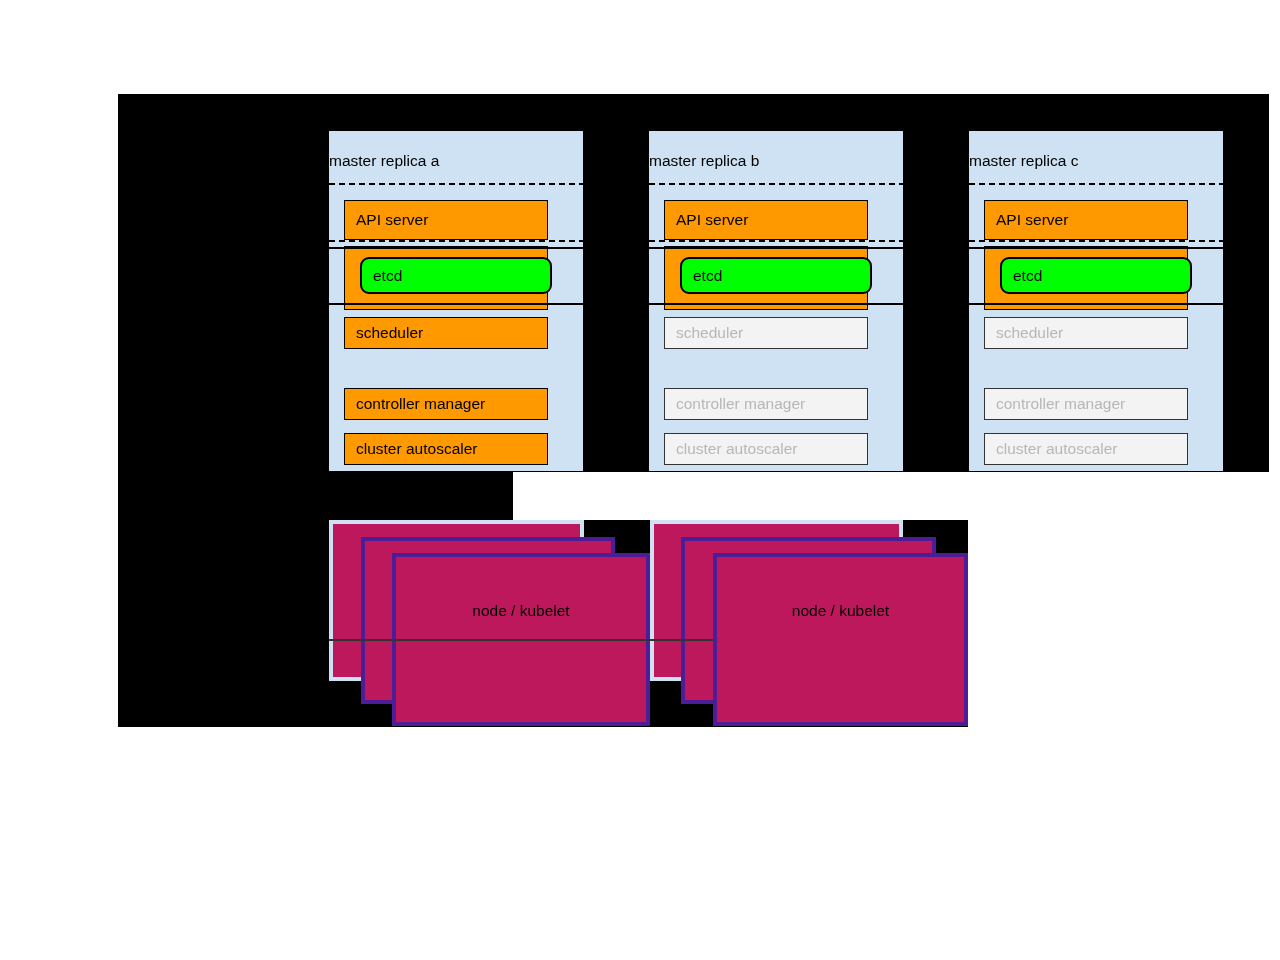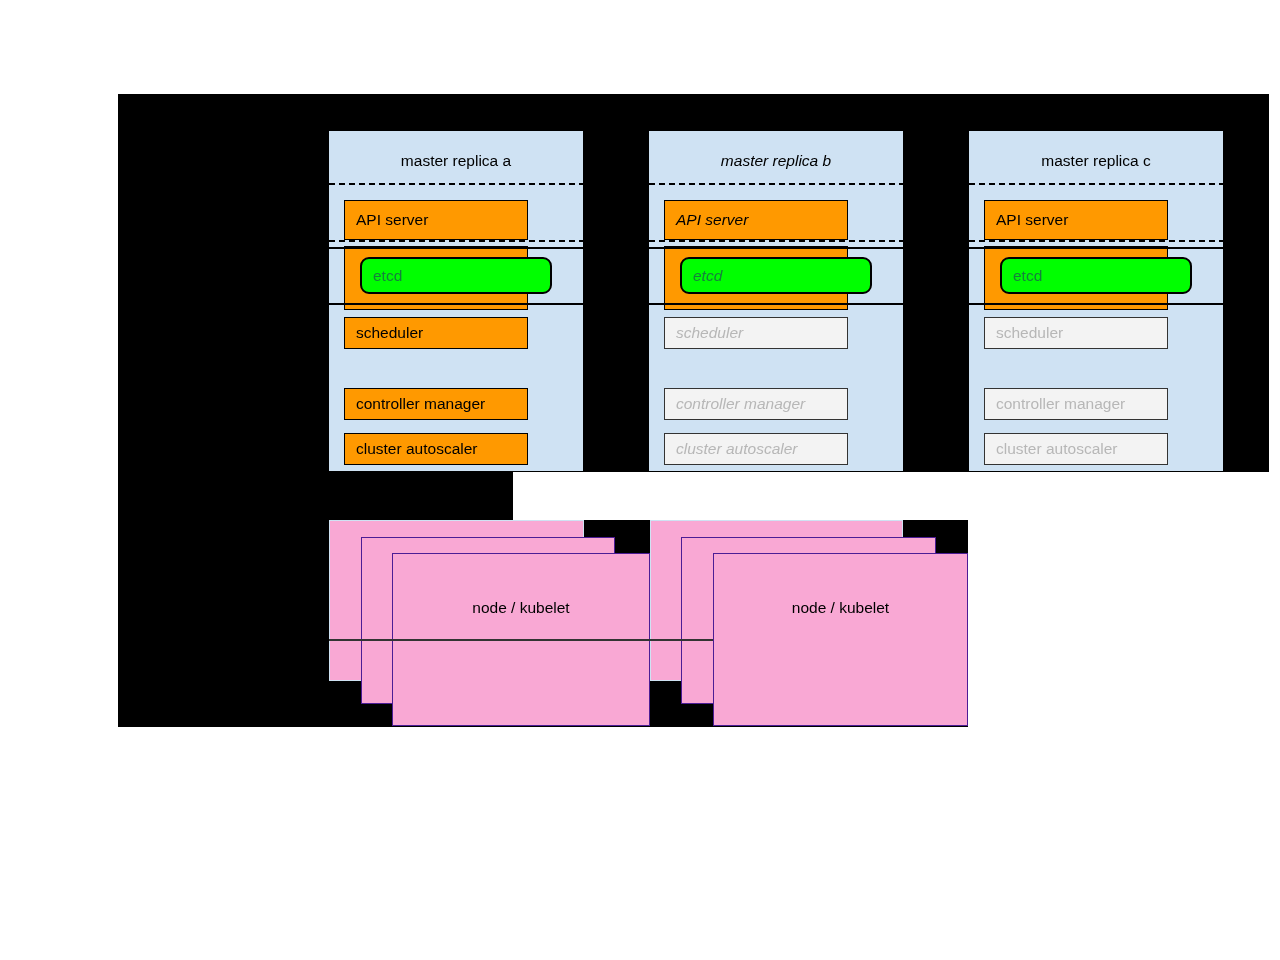--- a/index.html
+++ b/index.html
@@ -8,53 +8,53 @@
     font-family:"Liberation Sans", sans-serif;overflow:hidden;
   }
   
   .backdrop{position:absolute;background:#000000;}
   
   .master{
     position:absolute;top:130px;width:256px;height:342px;
     background:#cfe2f3;border:1px solid #000;box-sizing:border-box;
   }
   .master-title{
-    position:absolute;top:21px;left:0;right:0;text-align:center;
+    position:absolute;top:21px;left:0;right:0;text-align:left;
     font-size:15.5px;color:#000;
   }
   .comp{
-    position:absolute;left:15px;width:184px;box-sizing:border-box;
+    position:absolute;left:15px;width:204px;box-sizing:border-box;
     font-size:15.5px;display:flex;align-items:center;padding-left:11px;
   }
   .active .comp{background:#ff9900;border:1px solid #000;color:#000;}
   .standby .comp{background:#ff9900;border:1px solid #000;color:#000;}
   .standby .comp.dim{background:#f3f3f3;border:1px solid #333;color:#b7b7b7;}
   .comp-api{top:69px;height:40px;}
   .comp-etcd-wrap{top:115px;height:64px;padding-left:0;}
   .etcd{
     position:absolute;left:31px;top:126px;width:192px;height:37px;
     background:#00ff00;border:2px solid #000;border-radius:9px;
     box-sizing:border-box;display:flex;align-items:center;padding-left:11px;
-    font-size:15.5px;color:#15803d;
+    font-size:15.5px;color:#000000;
   }
   .comp-sched{top:186px;height:32px;}
   .comp-cm{top:257px;height:32px;}
   .comp-ca{top:302px;height:32px;}
   .dash-line{
     position:absolute;left:0;right:0;height:2px;z-index:6;
     background:repeating-linear-gradient(90deg,#000 0 6px,rgba(0,0,0,0) 6px 10px);
   }
   .solid-line{position:absolute;left:0;right:0;height:2px;background:#000;z-index:6;}
   .dash-1{top:52px;}
   .dash-2{top:109px;}
   .solid-1{top:116px;}
   .solid-2{top:172px;}
   
   .nodebox{
-    position:absolute;background:#f9a8d4;border:1px solid #4c1d95;
+    position:absolute;background:#be185d;border:4px solid #4c1d95;
     box-sizing:border-box;
   }
   .node-label{
     position:absolute;left:0;right:0;top:45px;text-align:center;
     font-size:15.5px;color:#000;
   }
   .node-divider{
     position:absolute;left:329px;top:639px;width:384px;height:2px;
     background:#333;z-index:5;
   }
@@ -73,21 +73,21 @@
   <div class="etcd">etcd</div>
   <div class="comp comp-sched">scheduler</div>
   <div class="comp comp-cm">controller manager</div>
   <div class="comp comp-ca">cluster autoscaler</div>
   <div class="dash-line dash-1"></div>
   <div class="dash-line dash-2"></div>
   <div class="solid-line solid-1"></div>
   <div class="solid-line solid-2"></div>
 </div>
 
-<div class="master standby" style="left:648px;font-style:italic;">
+<div class="master standby" style="left:648px;">
   <div class="master-title">master replica b</div>
   <div class="comp comp-api">API server</div>
   <div class="comp comp-etcd-wrap"></div>
   <div class="etcd">etcd</div>
   <div class="comp comp-sched dim">scheduler</div>
   <div class="comp comp-cm dim">controller manager</div>
   <div class="comp comp-ca dim">cluster autoscaler</div>
   <div class="dash-line dash-1"></div>
   <div class="dash-line dash-2"></div>
   <div class="solid-line solid-1"></div>

